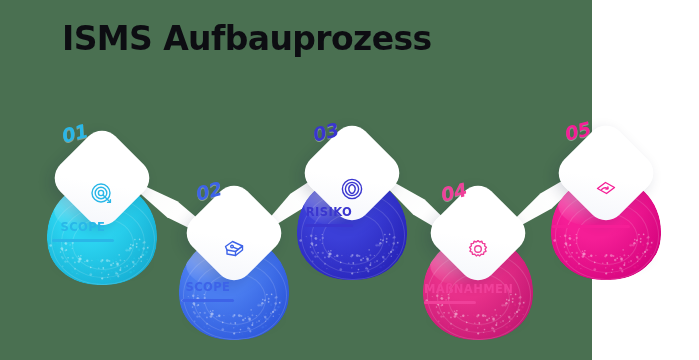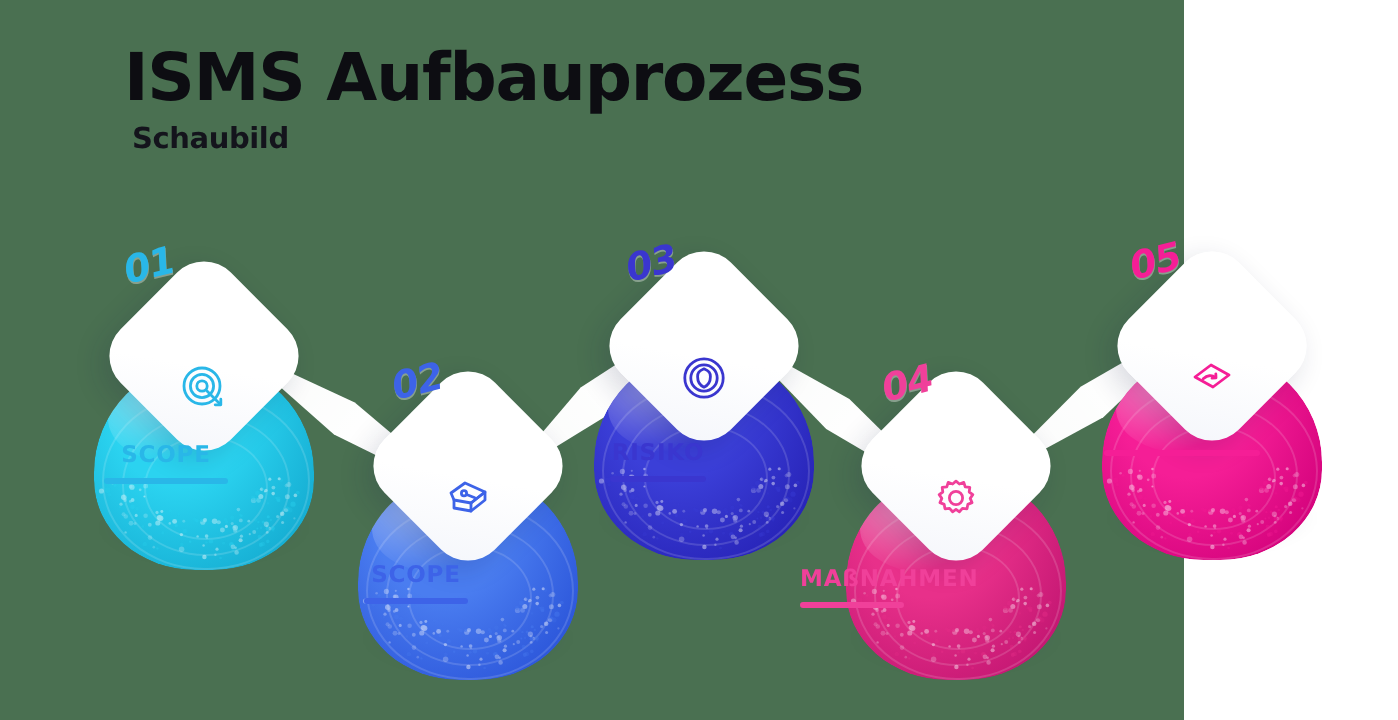--- a/index.html
+++ b/index.html
@@ -166,21 +166,20 @@
 </style>
 </head>
 <body style="width: 699px; height: 360px;">
 
 <div id="canvas">
 
   <div id="bg" style="background: rgb(74, 112, 81);"></div>
 
   <div class="header">
     <div class="title">ISMS Aufbauprozess</div>
-    <div class="subtitle">Schaubild</div>
   </div>
 
   <div class="stage">
     <svg id="links" width="699" height="360">
         <defs>
           <linearGradient id="rg0" x1="126" y1="179" x2="210" y2="234" gradientUnits="userSpaceOnUse">
             <stop offset="0%" stop-color="#ffffff" stop-opacity="0.55"></stop>
             <stop offset="22%" stop-color="#ffffff" stop-opacity="0.98"></stop>
             <stop offset="78%" stop-color="#ffffff" stop-opacity="1"></stop>
             <stop offset="100%" stop-color="#ffffff" stop-opacity="0.75"></stop>
@@ -754,21 +753,21 @@
           </div>
           <div class="cap-icon">
             <svg width="30" height="30" viewBox="0 0 30 30">
               <circle fill="none" stroke="#3A36CF" stroke-width="1.4" stroke-linecap="round" stroke-linejoin="round" cx="15" cy="15" r="9.6"></circle>
               <circle fill="none" stroke="#3A36CF" stroke-width="1.4" stroke-linecap="round" stroke-linejoin="round" cx="15" cy="15" r="6.6"></circle>
               <path fill="none" stroke="#3A36CF" stroke-width="1.4" stroke-linecap="round" stroke-linejoin="round" d="M15 10.4 C17.6 11.6 18.2 12.2 18.2 14.4 C18.2 17.2 16.6 18.9 15 19.6 C13.4 18.9 11.8 17.2 11.8 14.4 C11.8 12.2 12.4 11.6 15 10.4 Z"></path>
             </svg>
           </div>
         </div>
         <div class="stepnum" style="left: 313px; top: 121px; color: rgb(58, 54, 207);">03</div>
-        <div class="label" style="left: 305px; top: 219px;">
+        <div class="label" style="left: 305px; top: 205px;">
           <div class="label-text" style="color: rgb(58, 54, 207);">RISIKO</div>
           <div class="label-bar" style="width: 48px; background: rgb(58, 54, 207);"></div>
         </div>
         <div class="node" style="left: 478px; top: 250px;">
           <div class="dome-shadow"></div>
           <div class="dome">
             <div class="dome-core" style="background: radial-gradient(at 38% 24%, rgb(232, 48, 138) 0%, rgb(232, 48, 138) 34%, rgb(192, 20, 112) 88%);"></div>
             <div class="dome-ring "></div>
             <div class="dome-ring r2"></div>
             <div class="dome-ring r3"></div>
@@ -932,21 +931,21 @@
           <div class="cap-icon">
             <svg width="30" height="30" viewBox="0 0 30 30">
               <g fill="none" stroke="#F0409A" stroke-width="1.4" stroke-linecap="round" stroke-linejoin="round">
                 <circle fill="none" stroke="#F0409A" stroke-width="1.4" stroke-linecap="round" stroke-linejoin="round" cx="15" cy="15" r="3.3"></circle>
                 <path fill="none" stroke="#F0409A" stroke-width="1.4" stroke-linecap="round" stroke-linejoin="round" d="M15 6.6 L16.7 8.0 L18.9 7.2 L19.6 9.4 L21.9 9.7 L21.6 12.0 L23.4 13.3 L22.1 15.2 L23.0 17.3 L20.9 18.2 L20.5 20.4 L18.2 20.2 L16.7 21.9 L15.0 20.7 L13.3 21.9 L11.8 20.2 L9.5 20.4 L9.1 18.2 L7.0 17.3 L7.9 15.2 L6.6 13.3 L8.4 12.0 L8.1 9.7 L10.4 9.4 L11.1 7.2 L13.3 8.0 Z"></path>
               </g>
             </svg>
           </div>
         </div>
         <div class="stepnum" style="left: 441px; top: 181px; color: rgb(240, 64, 154);">04</div>
-        <div class="label" style="left: 400px; top: 282px;">
+        <div class="label" style="left: 424px; top: 282px;">
           <div class="label-text" style="color: rgb(240, 64, 154);">MAßNAHMEN</div>
           <div class="label-bar" style="width: 52px; background: rgb(240, 64, 154);"></div>
         </div>
         <div class="node" style="left: 606px; top: 190px;">
           <div class="dome-shadow"></div>
           <div class="dome">
             <div class="dome-core" style="background: radial-gradient(at 38% 24%, rgb(245, 30, 150) 0%, rgb(245, 30, 150) 34%, rgb(209, 0, 122) 88%);"></div>
             <div class="dome-ring "></div>
             <div class="dome-ring r2"></div>
             <div class="dome-ring r3"></div>

